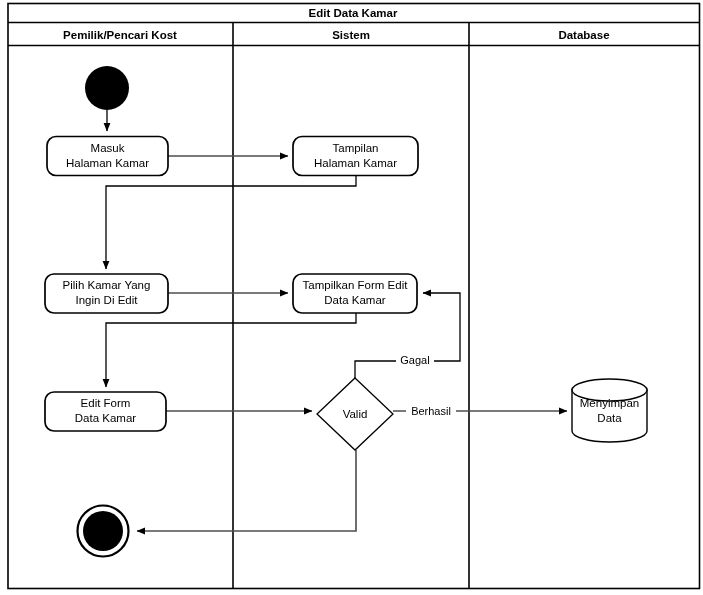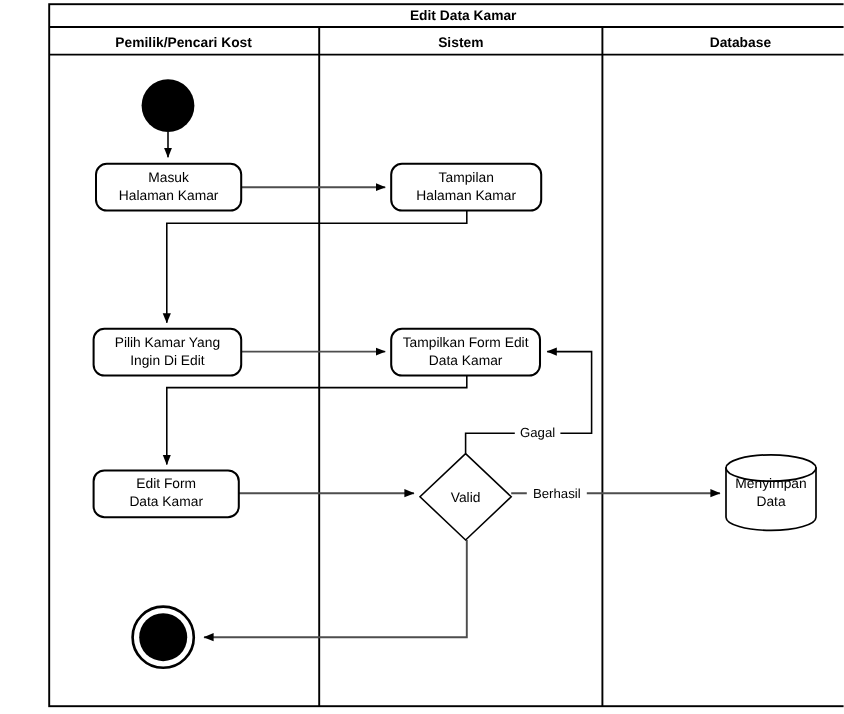--- a/index.html
+++ b/index.html
@@ -12,21 +12,20 @@
     width: 703px;
     height: 595px;
     font-family: "Liberation Sans", sans-serif;
     color: #000000;
     overflow: hidden;
   }
   #canvas-root {
     position: relative;
     width: 593px;
     height: 595px;
-    margin-left: 33px;
   }
   #diagram-svg {
     position: absolute;
     left: 0;
     top: 0;
   }
   .swimlane-title,
   .lane-header-label,
   .node-label,
   .edge-label {

